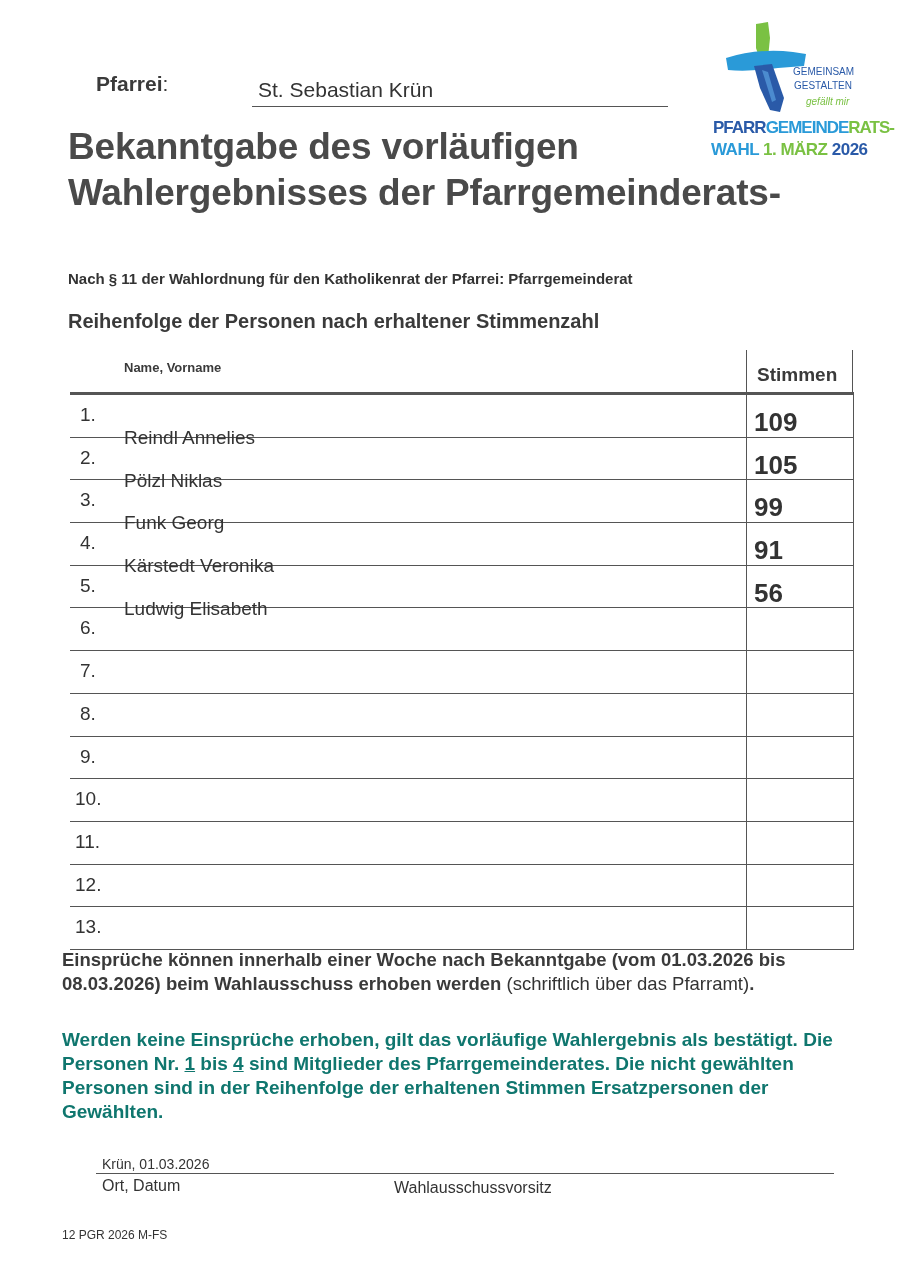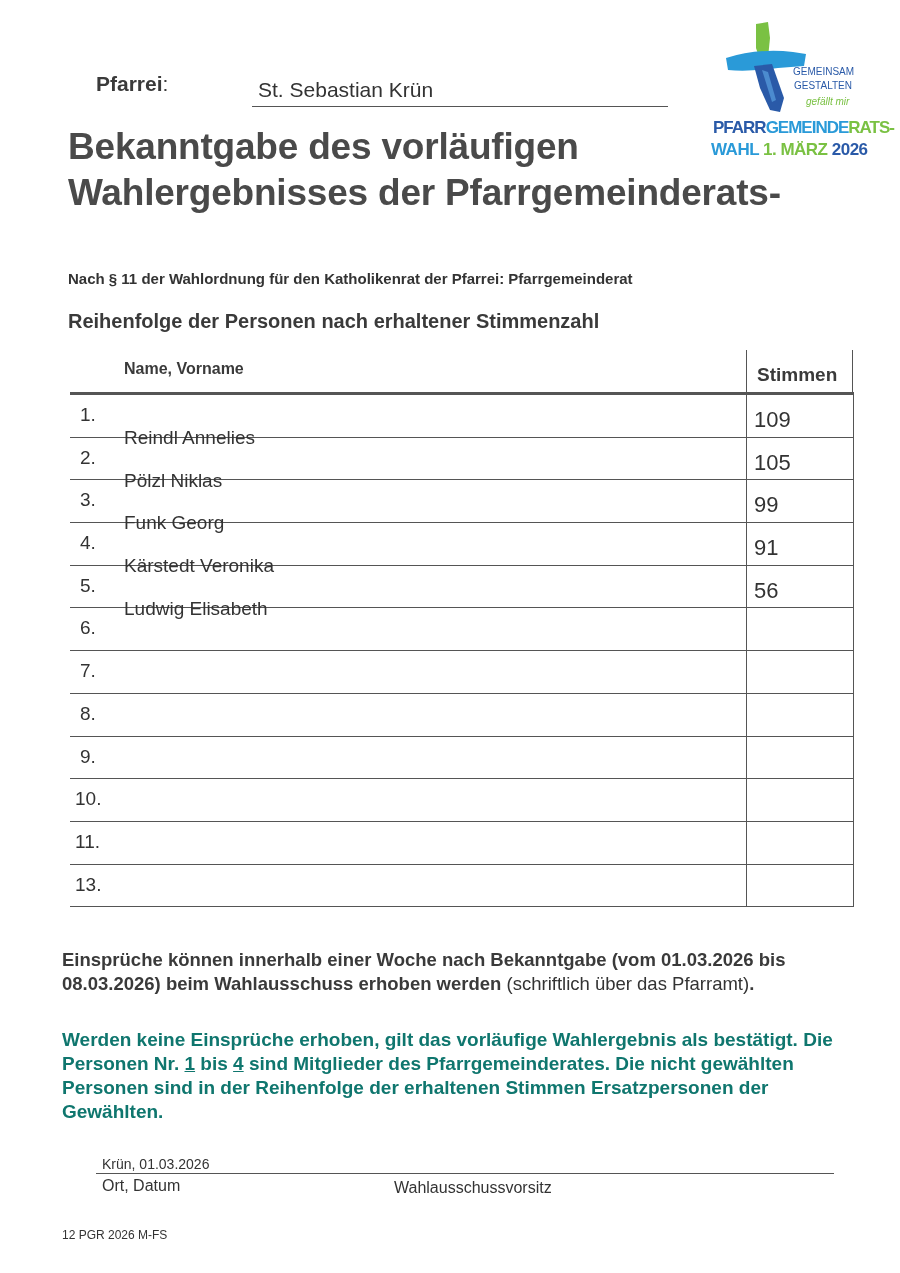--- a/index.html
+++ b/index.html
@@ -20,31 +20,31 @@
   
   .logo { left: 718px; top: 18px; width: 150px; height: 150px; }
   .logo-text1 { left: 793px; top: 65px; font-size: 10px; color: #2a5aa8; line-height: 14px; text-align: center; width: 60px; }
   .logo-gefaellt { left: 806px; top: 96px; font-size: 10px; color: #7ac143; font-style: italic; }
   .logo-line1 { left: 713px; top: 118px; font-size: 17px; font-weight: bold; letter-spacing: -1px; line-height: 20px; }
   .logo-line2 { left: 711px; top: 140px; font-size: 17px; font-weight: bold; letter-spacing: -0.5px; line-height: 20px; }
 
   
   .tbl { left: 70px; top: 350px; width: 784px; }
   .tbl-head { position: relative; height: 42px; }
-  .tbl-head .col-name { position: absolute; left: 54px; top: 10px; font-size: 16px; font-weight: bold; color: #3a3a3a; }
+  .tbl-head .col-name { position: absolute; left: 54px; top: 10px; font-size: 13px; font-weight: bold; color: #3a3a3a; }
   .tbl-head .col-stim { position: absolute; left: 687px; top: 14px; font-size: 19px; font-weight: bold; color: #3a3a3a; }
   .tbl-head .vline { position: absolute; left: 676px; top: 0; height: 42px; border-left: 1.5px solid #555; }
   .tbl-head .vline-r { position: absolute; left: 782px; top: 0; height: 42px; border-left: 1.5px solid #555; }
   .tbl-headline { height: 0; border-top: 3px solid #555; }
   .row { position: relative; height: 41.7px; border-bottom: 1.5px solid #555; }
   .row .num { position: absolute; left: 10px; top: 9px; font-size: 19px; color: #333; }
   .row .num.two { left: 5px; }
   .row .name { position: absolute; left: 54px; top: 8px; font-size: 19px; color: #333; margin-top: 24px; }
   .row .stim { position: absolute; left: 676px; top: 0; width: 106px; height: 100%; border-left: 1.5px solid #555; border-right: 1.5px solid #555; }
-  .row .stim span { position: absolute; left: 7px; top: 12px; font-size: 22px; color: #333; }
+  .row .stim span { position: absolute; left: 7px; top: 12px; font-size: 26px; color: #333; font-weight: bold; }
 
   .para1 { left: 62px; top: 948px; width: 780px; font-size: 18.5px; line-height: 24px; color: #333; }
   .para1 b { color: #3a3a3a; }
   .para2 { left: 62px; top: 1028px; width: 790px; font-size: 19px; line-height: 24px; font-weight: bold; color: #0f766e; }
   .para2 u { text-decoration: underline; }
 
   .sig-value { left: 102px; top: 1156px; font-size: 14px; color: #333; }
   .sig-line { left: 96px; top: 1173px; width: 738px; height: 0; border-top: 1.5px solid #555; }
   .sig-label1 { left: 102px; top: 1177px; font-size: 16px; color: #333; }
   .sig-label2 { left: 394px; top: 1179px; font-size: 16px; color: #333; }
@@ -158,20 +158,27 @@
         </span>
       </div>
       <div class="row">
         <span class="num two">11.</span>
         <span class="name"></span>
         <span class="stim">
           <span></span>
         </span>
       </div>
       <div class="row">
+        <span class="num two">12.</span>
+        <span class="name"></span>
+        <span class="stim">
+          <span></span>
+        </span>
+      </div>
+      <div class="row">
         <span class="num two">13.</span>
         <span class="name"></span>
         <span class="stim">
           <span></span>
         </span>
       </div>
     </div>
 </div>
 
 <div class="abs para1"><b>Einsprüche können innerhalb einer Woche nach Bekanntgabe (vom 01.03.2026 bis 08.03.2026) beim Wahlausschuss erhoben werden</b><span> (schriftlich über das Pfarramt)</span><b>.</b></div>

